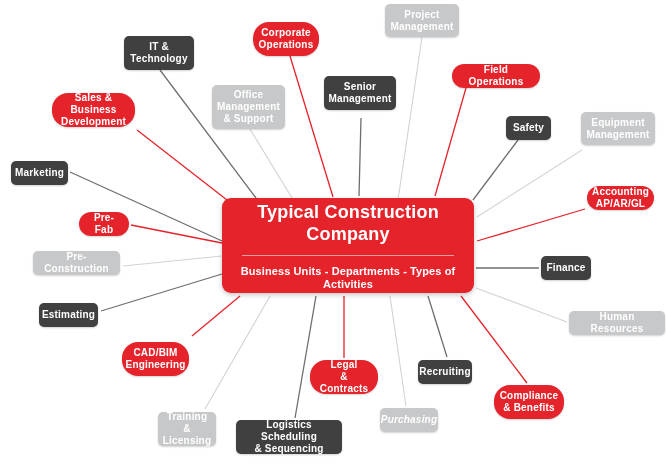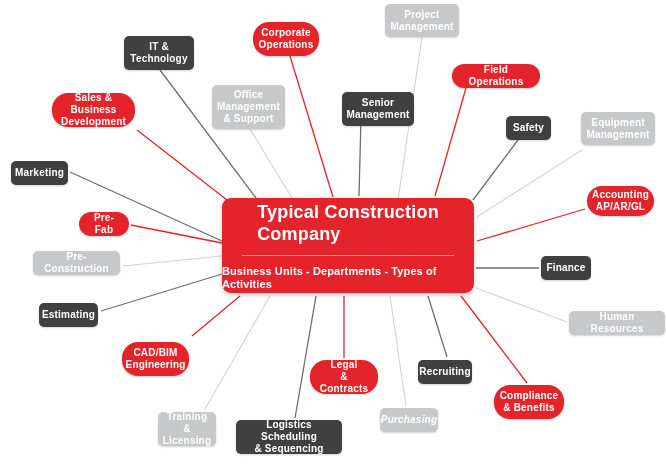--- a/index.html
+++ b/index.html
@@ -53,21 +53,21 @@
     position: absolute;
     box-sizing: border-box;
     background: #E5232A;
     border-radius: 9px;
     box-shadow: 0 2px 5px rgba(0,0,0,0.22);
     display: flex;
     flex-direction: column;
     align-items: center;
     justify-content: center;
     color: #ffffff;
-    text-align: left;
+    text-align: center;
   }
   #hub .hub-title {
     font-size: 18px;
     line-height: 22px;
     font-weight: bold;
     white-space: pre-line;
     letter-spacing: 0.2px;
   }
   #hub .hub-rule {
     width: 84%;
@@ -120,21 +120,21 @@
         <span class="lbl">Corporate
 Operations</span>
       </div>
       <div class="node dark" style="left: 124px; top: 36px; width: 70px; height: 34px;">
         <span class="lbl">IT &amp;
 Technology</span>
       </div>
       <div class="node red" style="left: 452px; top: 64px; width: 88px; height: 24px;">
         <span class="lbl">Field Operations</span>
       </div>
-      <div class="node dark" style="left: 324px; top: 92px; width: 72px; height: 34px; margin-left: 18px;">
+      <div class="node dark" style="left: 324px; top: 76px; width: 72px; height: 34px;">
         <span class="lbl">Senior
 Management</span>
       </div>
       <div class="node light" style="left: 212px; top: 85px; width: 73px; height: 44px;">
         <span class="lbl">Office
 Management
 &amp; Support</span>
       </div>
       <div class="node red" style="left: 52px; top: 93px; width: 83px; height: 34px;">
         <span class="lbl">Sales &amp; Business
@@ -143,21 +143,21 @@
       <div class="node dark" style="left: 506px; top: 116px; width: 45px; height: 24px;">
         <span class="lbl">Safety</span>
       </div>
       <div class="node light" style="left: 581px; top: 112px; width: 74px; height: 33px;">
         <span class="lbl">Equipment
 Management</span>
       </div>
       <div class="node dark" style="left: 11px; top: 161px; width: 57px; height: 24px;">
         <span class="lbl">Marketing</span>
       </div>
-      <div class="node red" style="left: 587px; top: 186px; width: 67px; height: 30px;">
+      <div class="node red" style="left: 587px; top: 186px; width: 67px; height: 24px;">
         <span class="lbl">Accounting
 AP/AR/GL</span>
       </div>
       <div class="node red" style="left: 79px; top: 212px; width: 50px; height: 24px;">
         <span class="lbl">Pre-Fab</span>
       </div>
       <div class="node light" style="left: 33px; top: 251px; width: 87px; height: 24px;">
         <span class="lbl">Pre-Construction</span>
       </div>
       <div class="node dark" style="left: 541px; top: 256px; width: 50px; height: 24px;">

